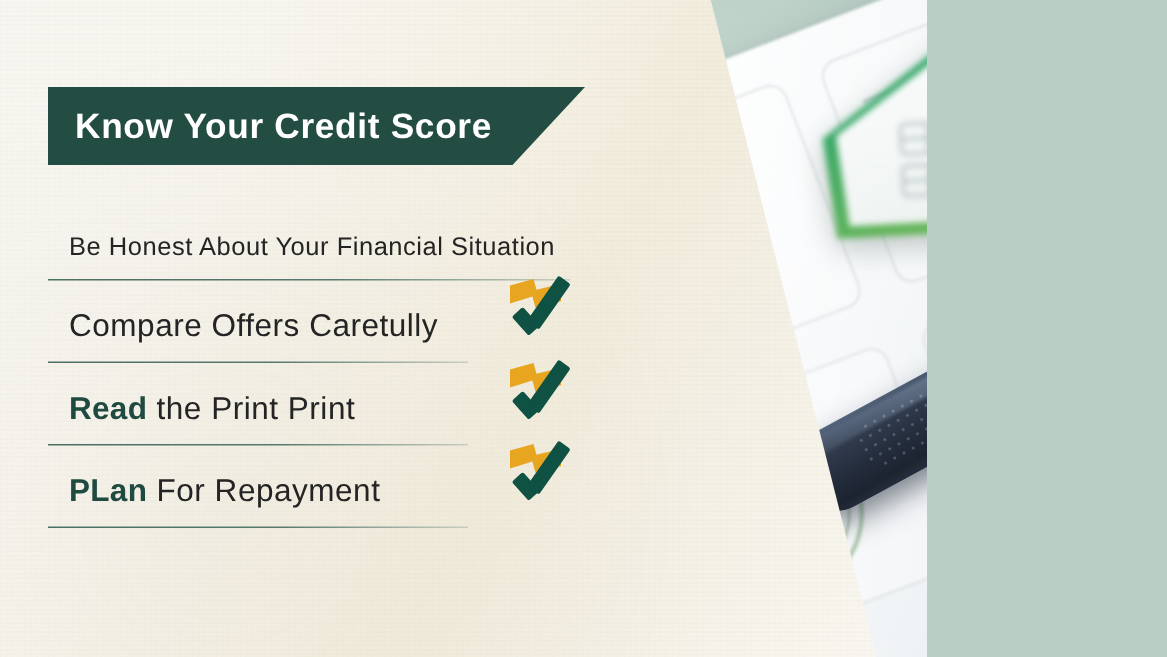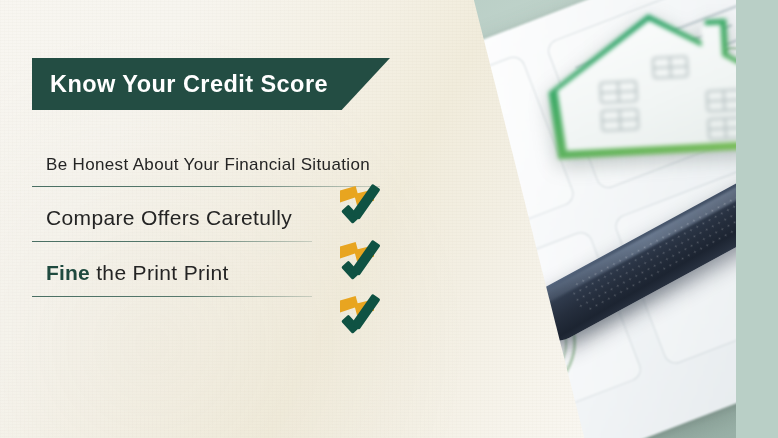--- a/index.html
+++ b/index.html
@@ -6,21 +6,21 @@
   * { margin:0; padding:0; box-sizing:border-box; }
   html,body { width:778px; height:438px; overflow:hidden; }
   body {
     font-family:"Liberation Sans", sans-serif;
     background:#b9cfc6;
     position:relative;
   }
 
   #slide {
     position:absolute; inset:0;
-    width:736px; height:438px;
+    width:618px; height:438px;
     overflow:hidden;
   }
 
   
   .bg-base {
     position:absolute; inset:0;
     background:
       radial-gradient(ellipse 60% 70% at 78% 12%, #c3d6ce 0%, #b3c9c0 55%, #a9c2b8 100%),
       linear-gradient(135deg,#c6d8d0 0%, #b2c8bf 60%, #a7bfb5 100%);
   }
@@ -461,24 +461,28 @@
         <span class="row-label"><span class="strong"></span><span>Be Honest About Your Financial Situation</span></span>
         <span class="row-rule"></span>
       </div>
 
       <div class="row row2">
         <span class="row-label"><span class="strong"></span><span>Compare Offers Caretully</span></span>
         <span class="row-rule"></span>
       </div>
 
       <div class="row row3">
-        <span class="row-label"><span class="strong">Fine</span><span> the Print Print</span></span>
+        <span class="row-label"><span class="strong">Read</span><span> the Print Print</span></span>
         <span class="row-rule"></span>
       </div>
 
+      <div class="row row4">
+        <span class="row-label"><span class="strong">PLan</span><span> For Repayment</span></span>
+        <span class="row-rule"></span>
+      </div>
     </div>
 
     <div class="check ch1">
       <span class="flag"></span>
       <span class="tickmark"></span>
     </div>
     <div class="check ch2">
       <span class="flag"></span>
       <span class="tickmark"></span>
     </div>

